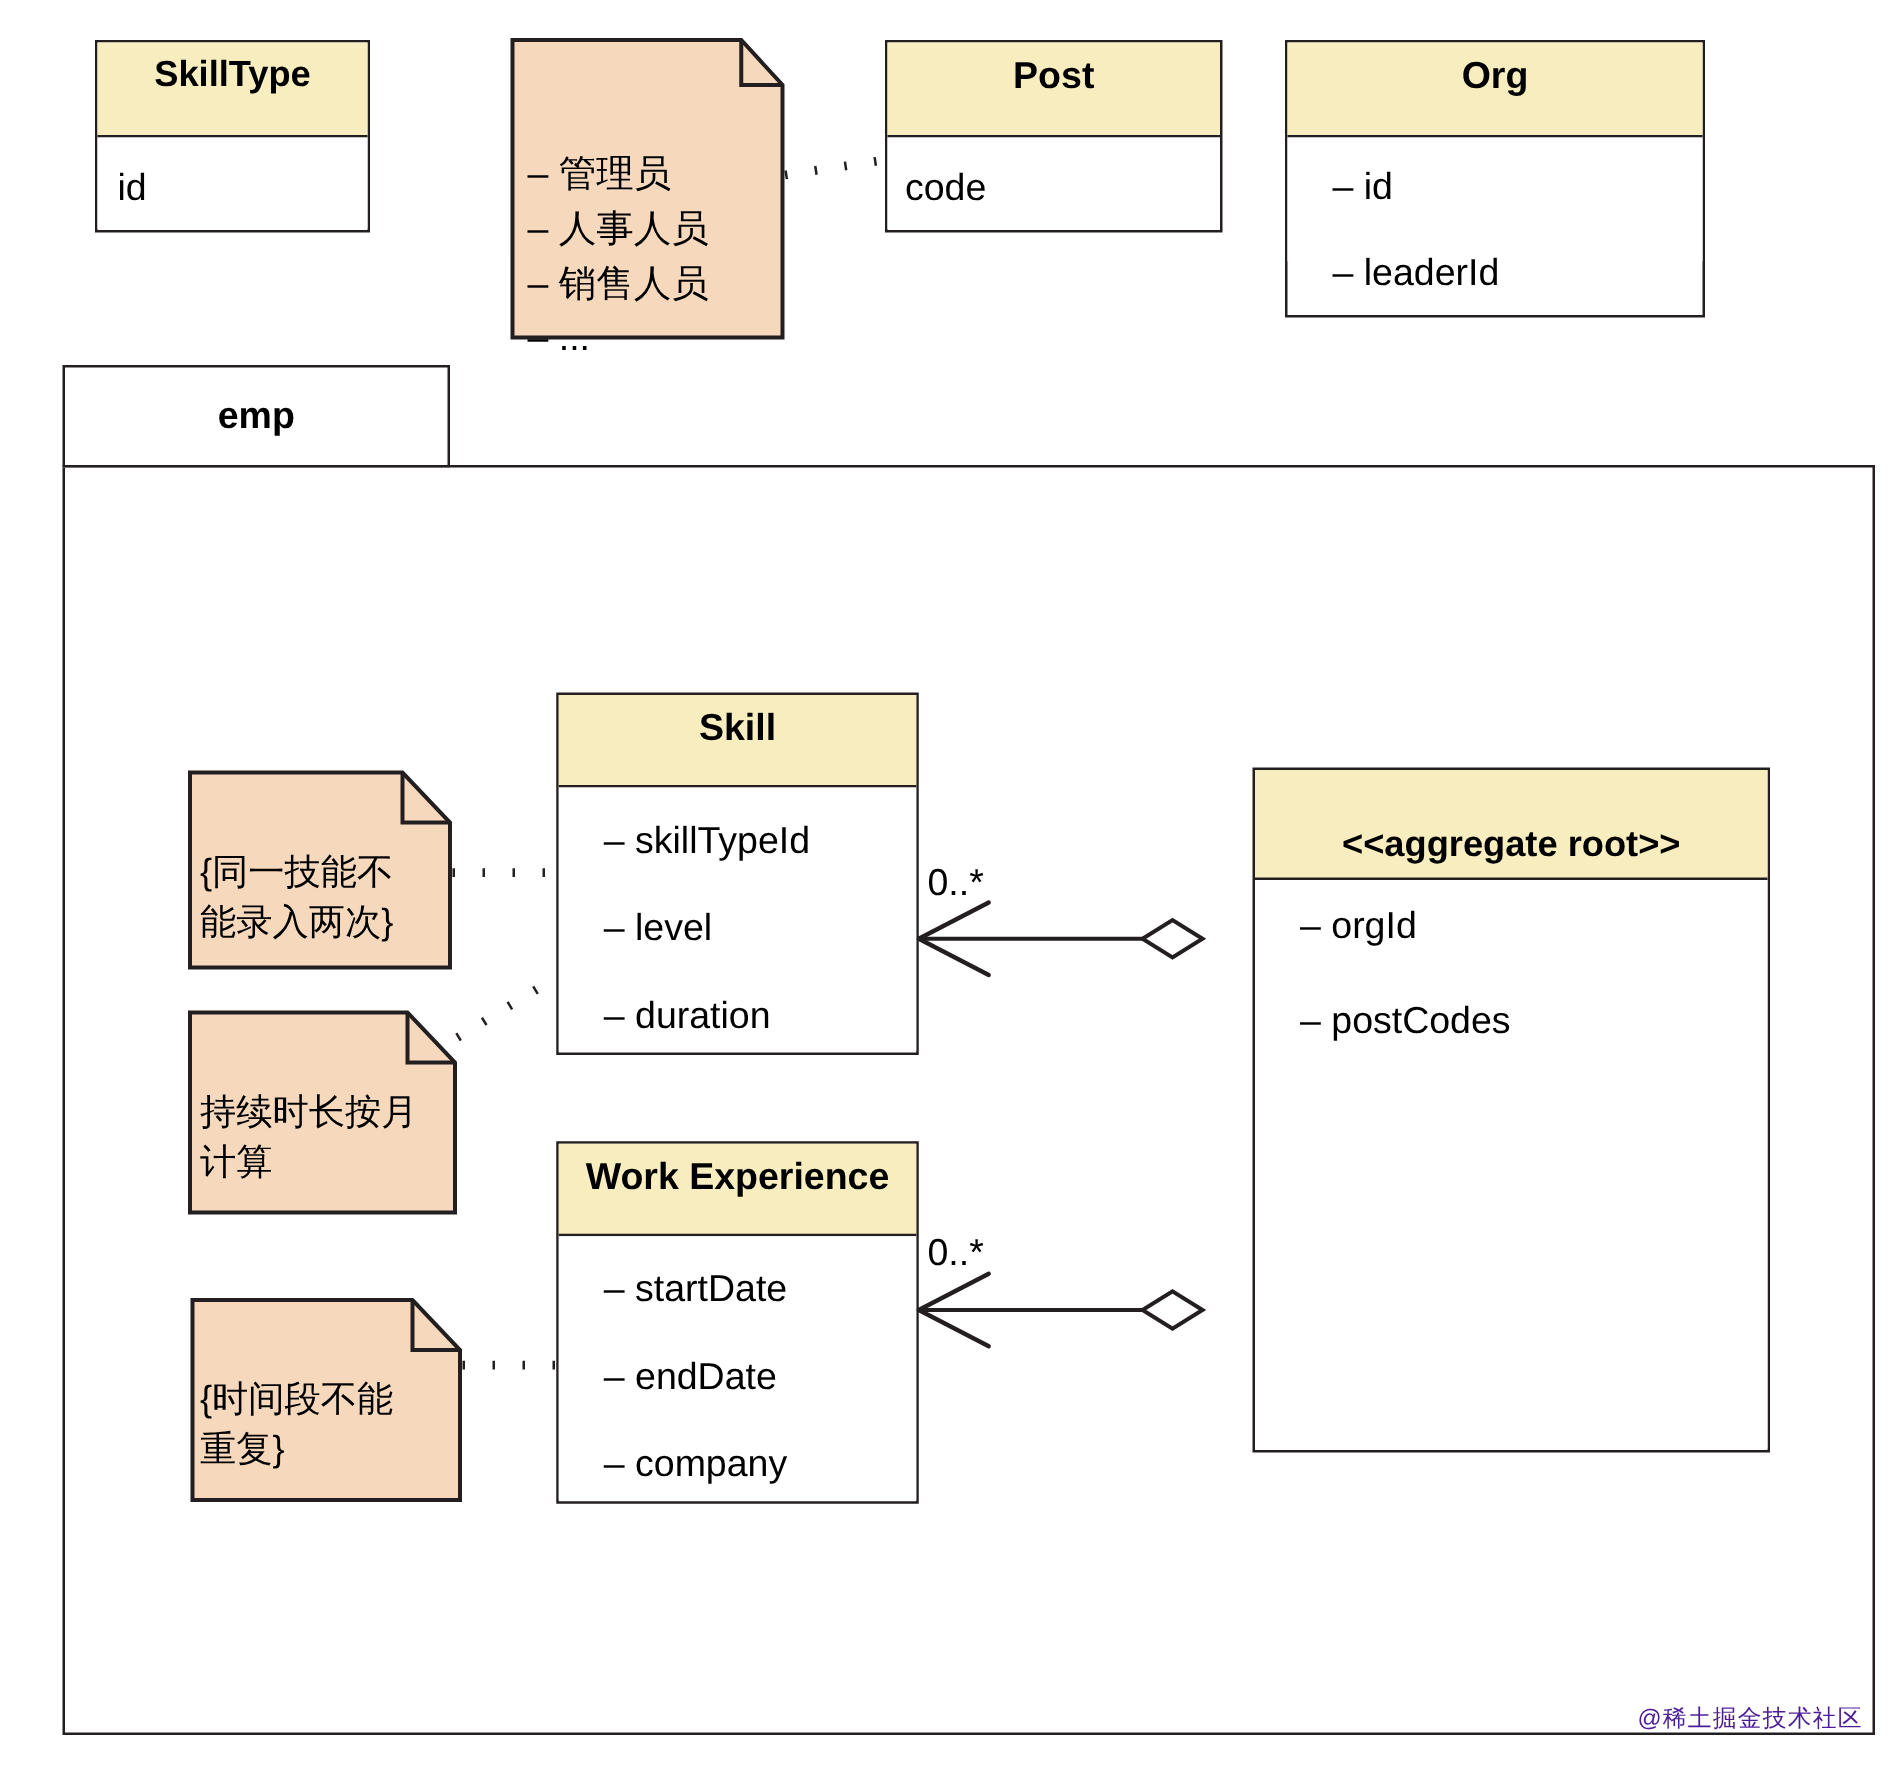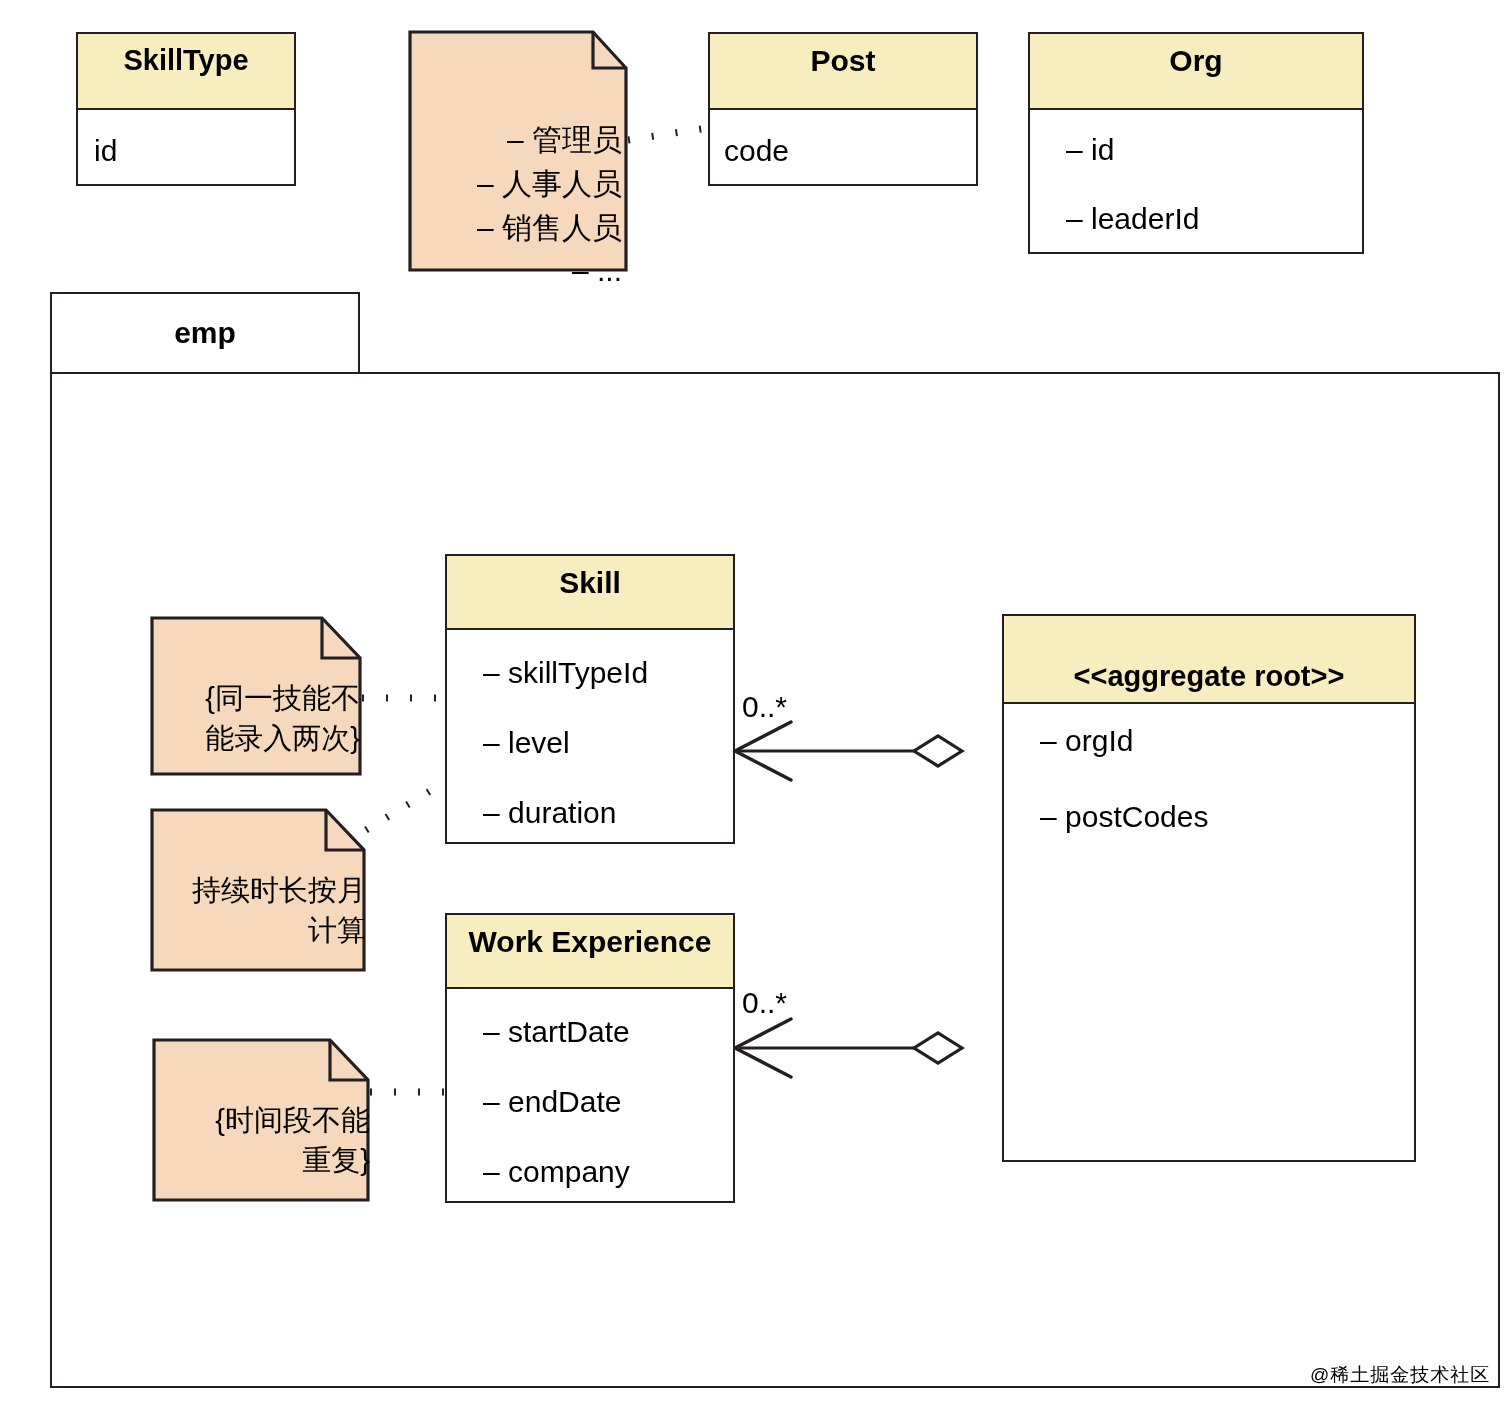--- a/index.html
+++ b/index.html
@@ -59,21 +59,20 @@
     top: 0;
     left: 0;
     display: block;
   }
   .note-text {
     position: absolute;
     font-size: 30px;
     line-height: 1.38;
     white-space: pre-line;
     z-index: 2;
-    text-align: right;
   }
   
   .pkg-tab {
     position: absolute;
     box-sizing: border-box;
     border: 2.5px solid #231f20;
     background: #ffffff;
     text-align: center;
     font-weight: bold;
     font-size: 30px;
@@ -100,21 +99,21 @@
   .mult {
     position: absolute;
     font-size: 30px;
     line-height: 1;
     z-index: 6;
   }
   
   .watermark {
     position: absolute;
     font-size: 19px;
-    color: #000000;
+    color: #4c1d95;
     letter-spacing: 1px;
     z-index: 7;
   }
 </style>
 </head>
 <body>
 
 <div id="canvas">
 
   <div class="pkg-body" style="left:50px; top:372px; width:1450px; height:1016px;"></div>

